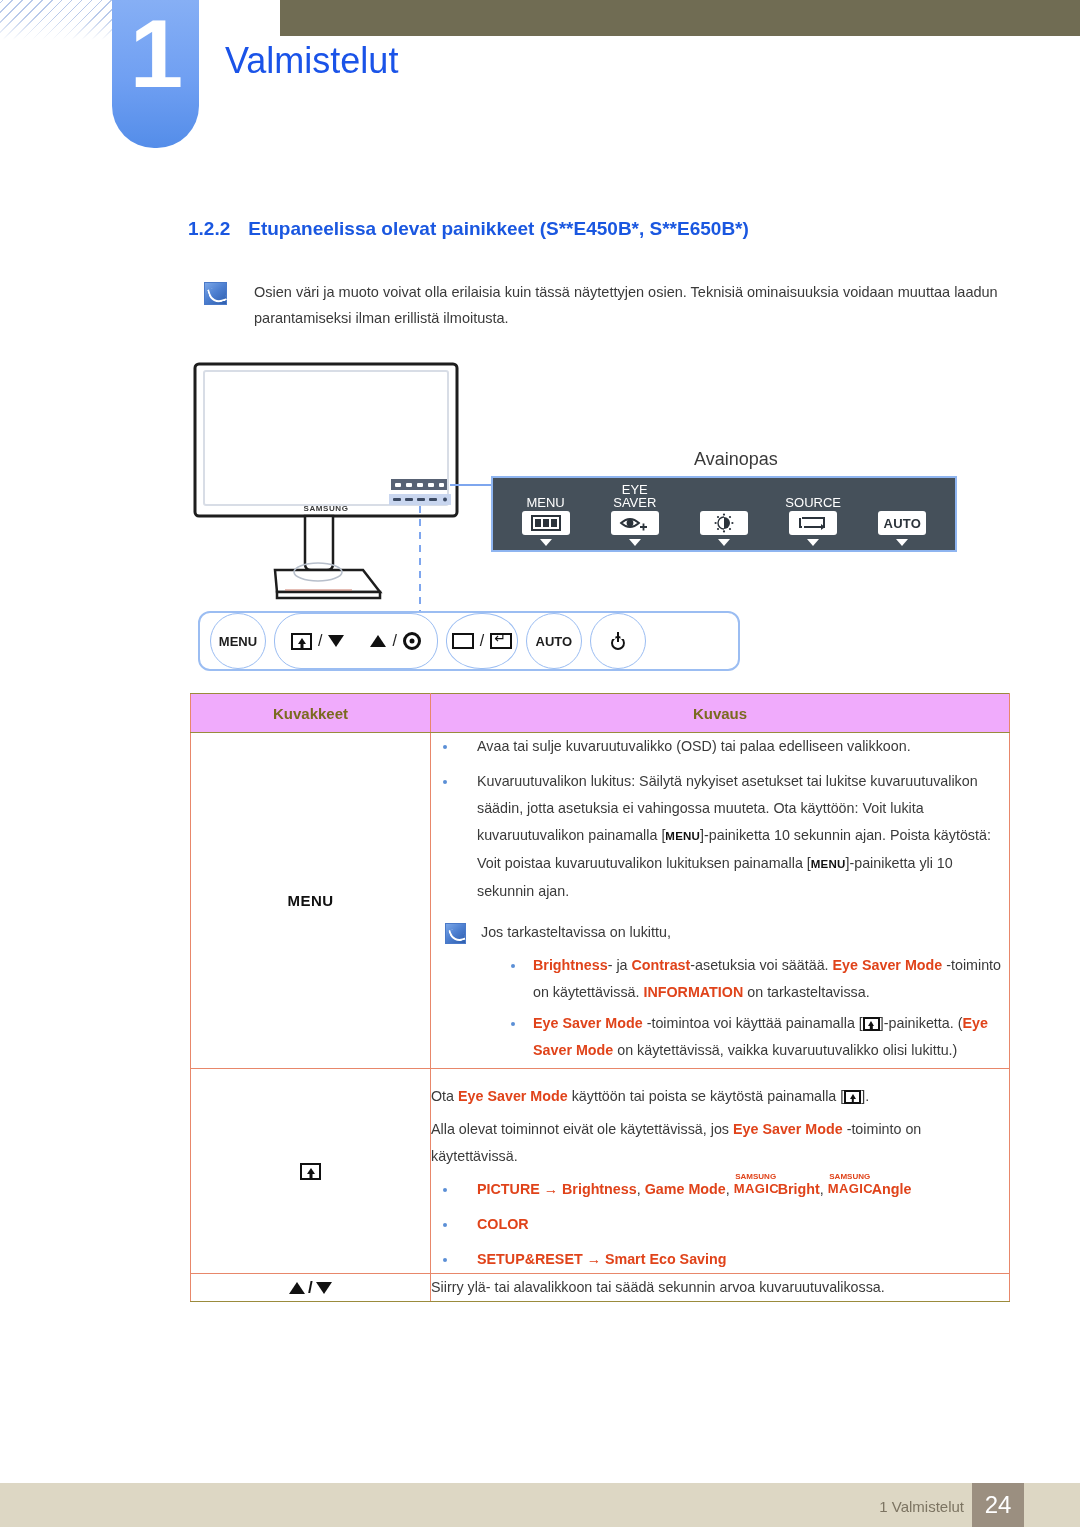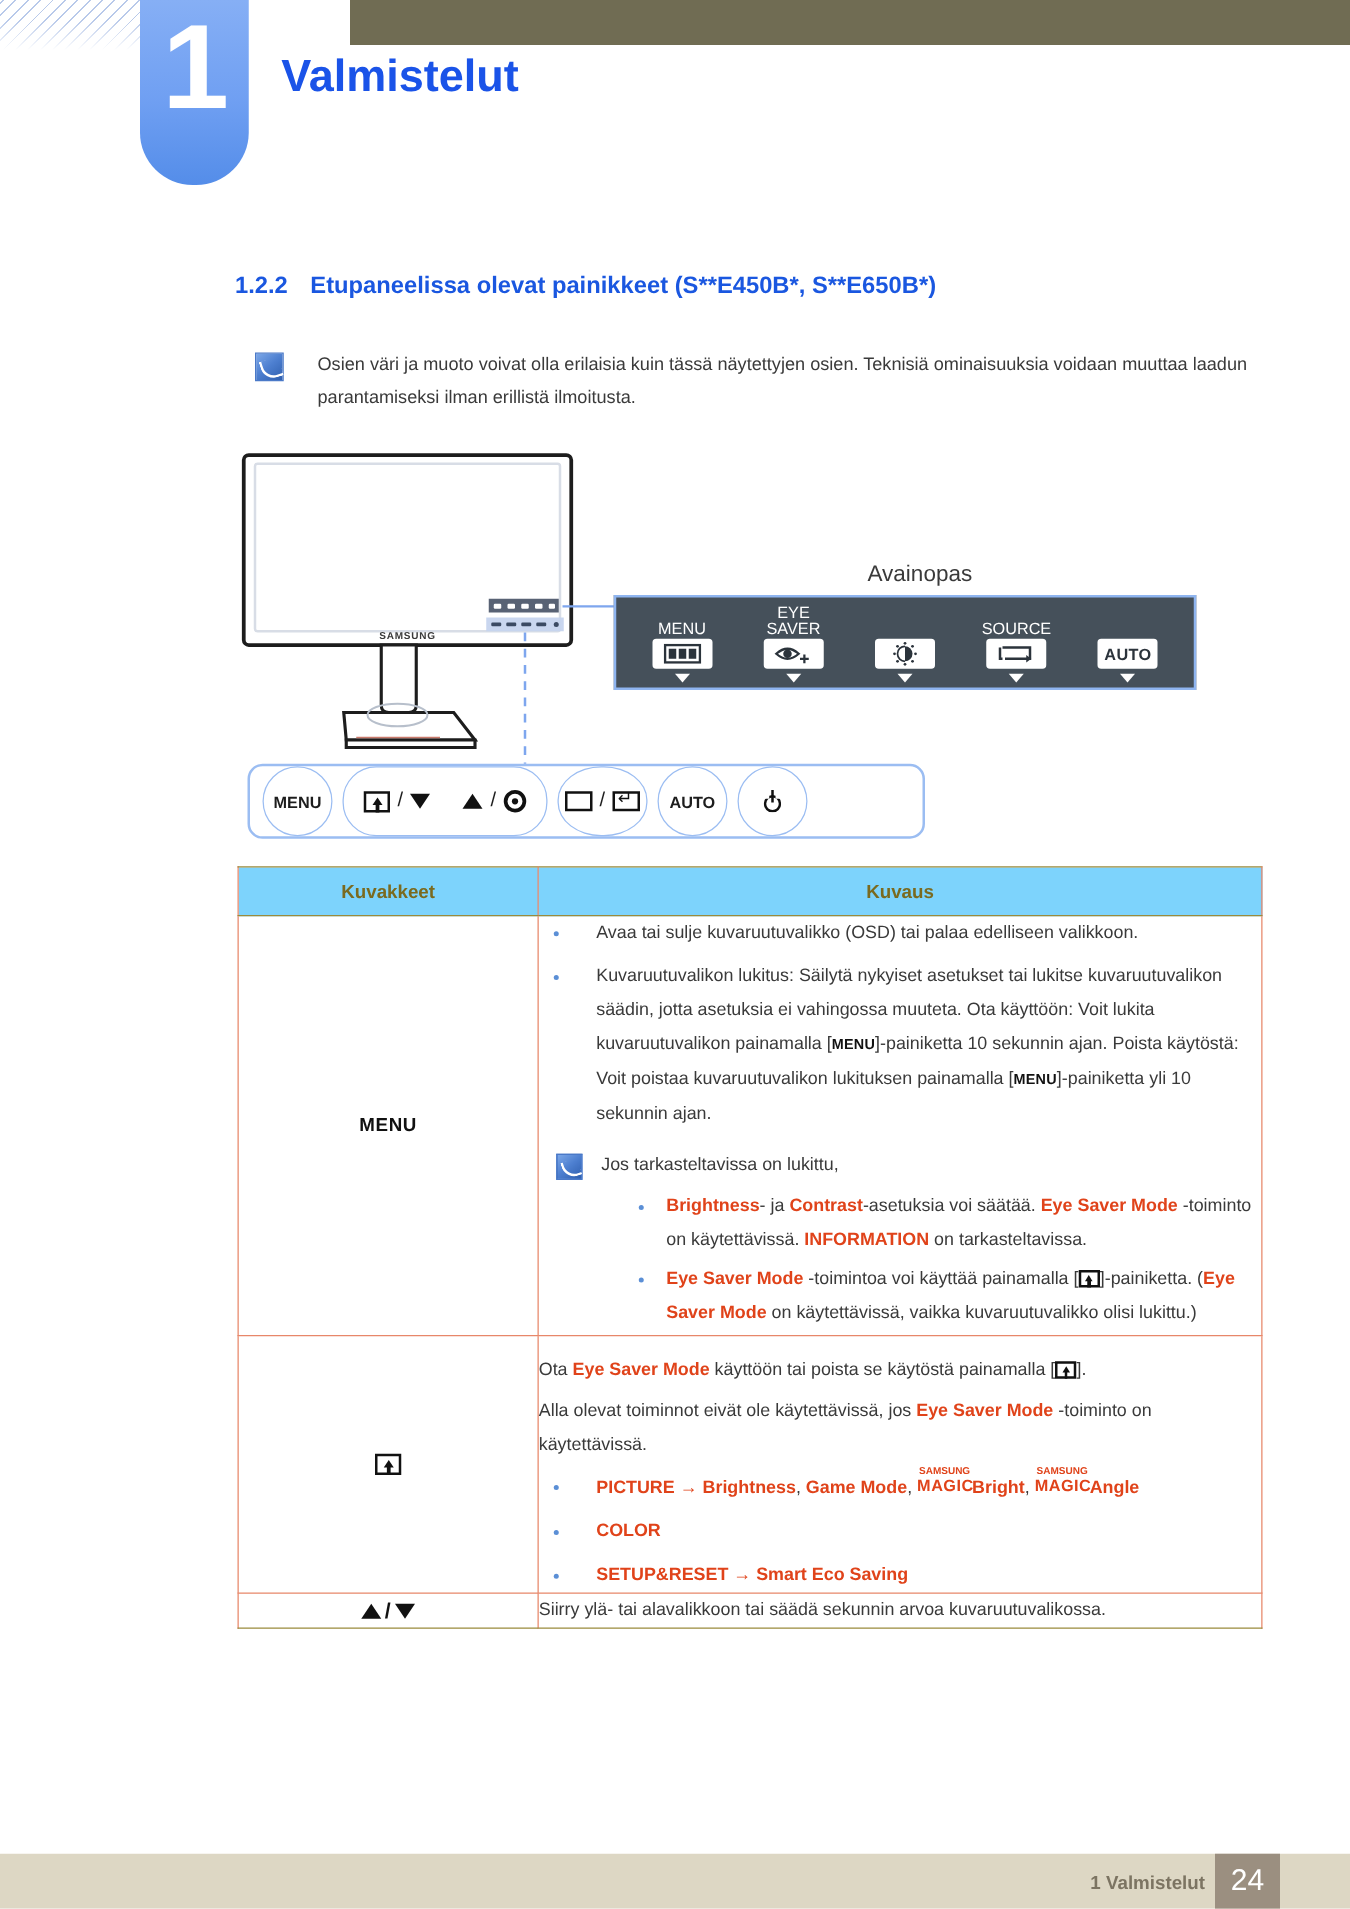--- a/index.html
+++ b/index.html
@@ -59,21 +59,21 @@
     font-weight: bold;
     color: #ffffff;
     line-height: 1;
     letter-spacing: -2px;
   }
   .chapter-title {
     position: absolute;
     left: 225px;
     top: 40px;
     font-size: 36px;
-    font-weight: bold;
+    font-weight: normal;
     color: #1a53e8;
     letter-spacing: 0px;
   }
 
   
   .section-heading {
     position: absolute;
     left: 188px;
     top: 218px;
     font-size: 19px;
@@ -284,21 +284,21 @@
     width: 820px;
     border-collapse: collapse;
     table-layout: fixed;
   }
   table.spec td, table.spec th {
     border: 1px solid #e8876a;
     vertical-align: top;
     padding: 0;
   }
   table.spec thead th {
-    background: #7dd3fc;
+    background: #f0abfc;
     border-top: 1.5px solid #9a8b3c;
     border-bottom: 1.5px solid #9a8b3c;
     color: #7a6a1f;
     font-size: 15px;
     font-weight: bold;
     height: 38px;
     vertical-align: middle;
     text-align: center;
   }
   table.spec tbody tr:last-child td { border-bottom: 1.5px solid #9a8b3c; }
@@ -407,21 +407,21 @@
     bottom: 0;
     width: 1080px;
     height: 44px;
     background: #ddd7c4;
   }
   .footer-text {
     position: absolute;
     right: 116px;
     bottom: 12px;
     font-size: 15px;
-    font-weight: bold;
+    font-weight: normal;
     color: #7c7462;
   }
   .footer-page {
     position: absolute;
     right: 56px;
     bottom: 0;
     width: 52px;
     height: 44px;
     background: #9b8f80;
     color: #ffffff;

